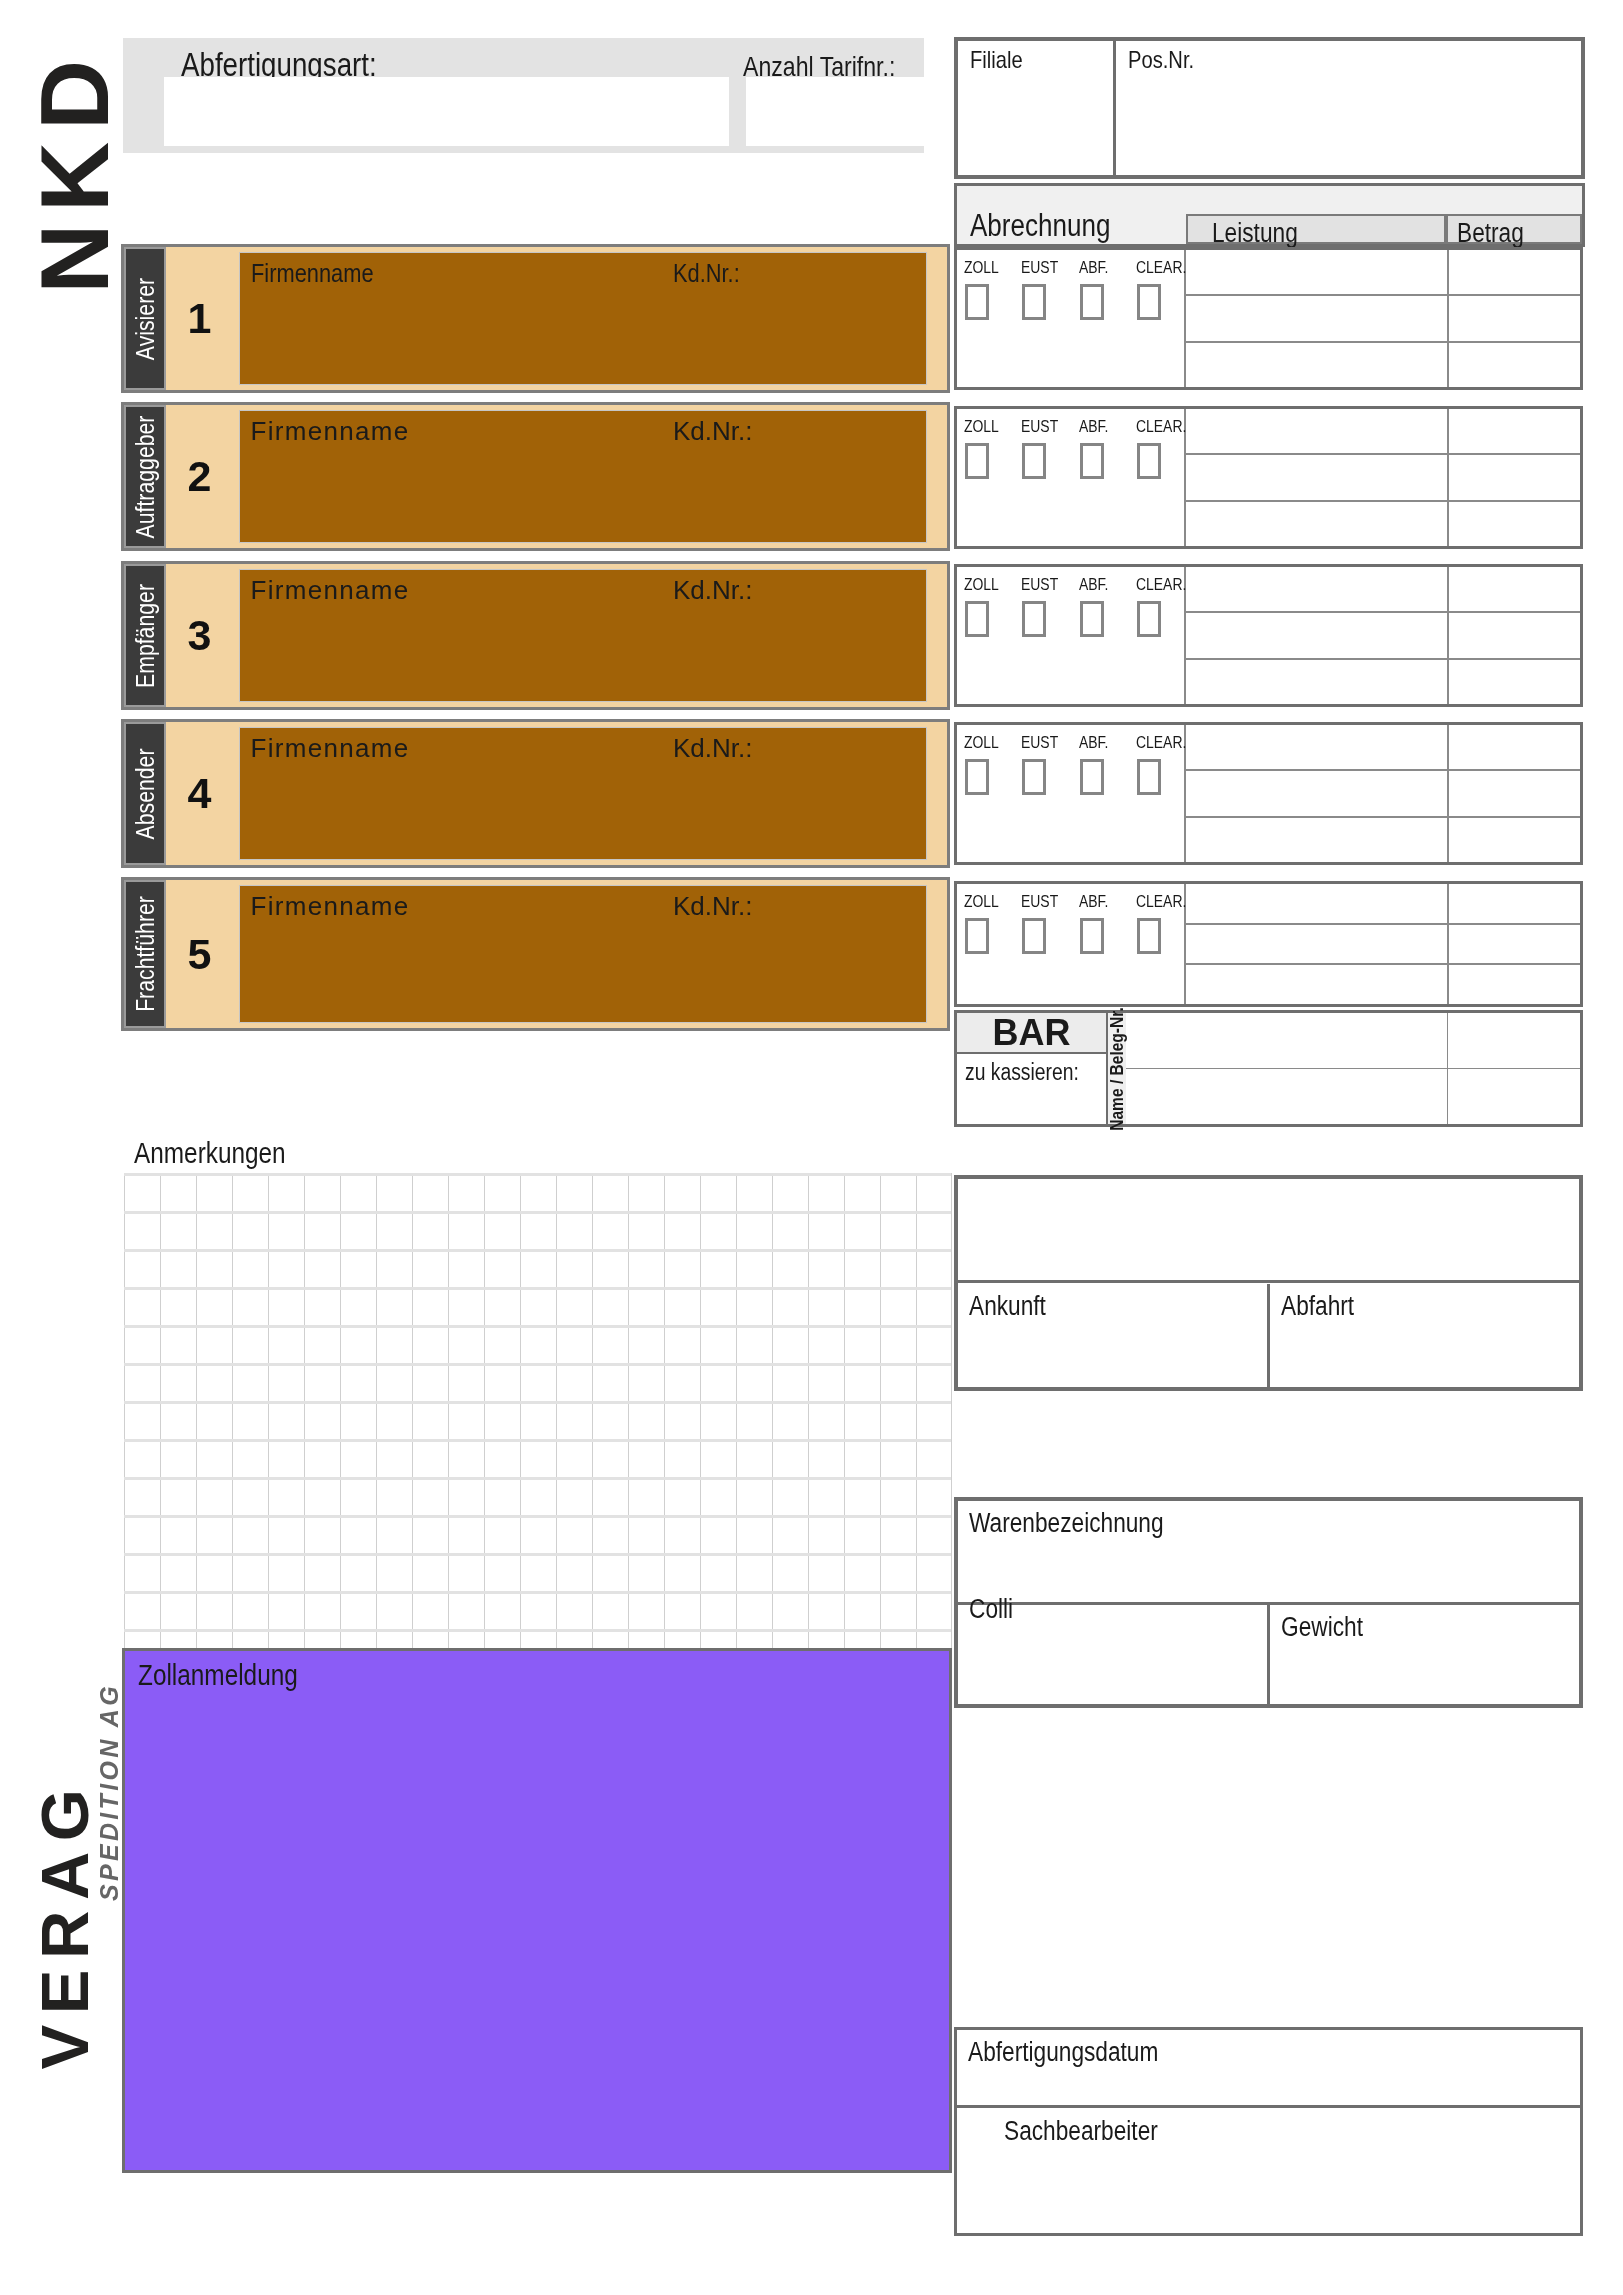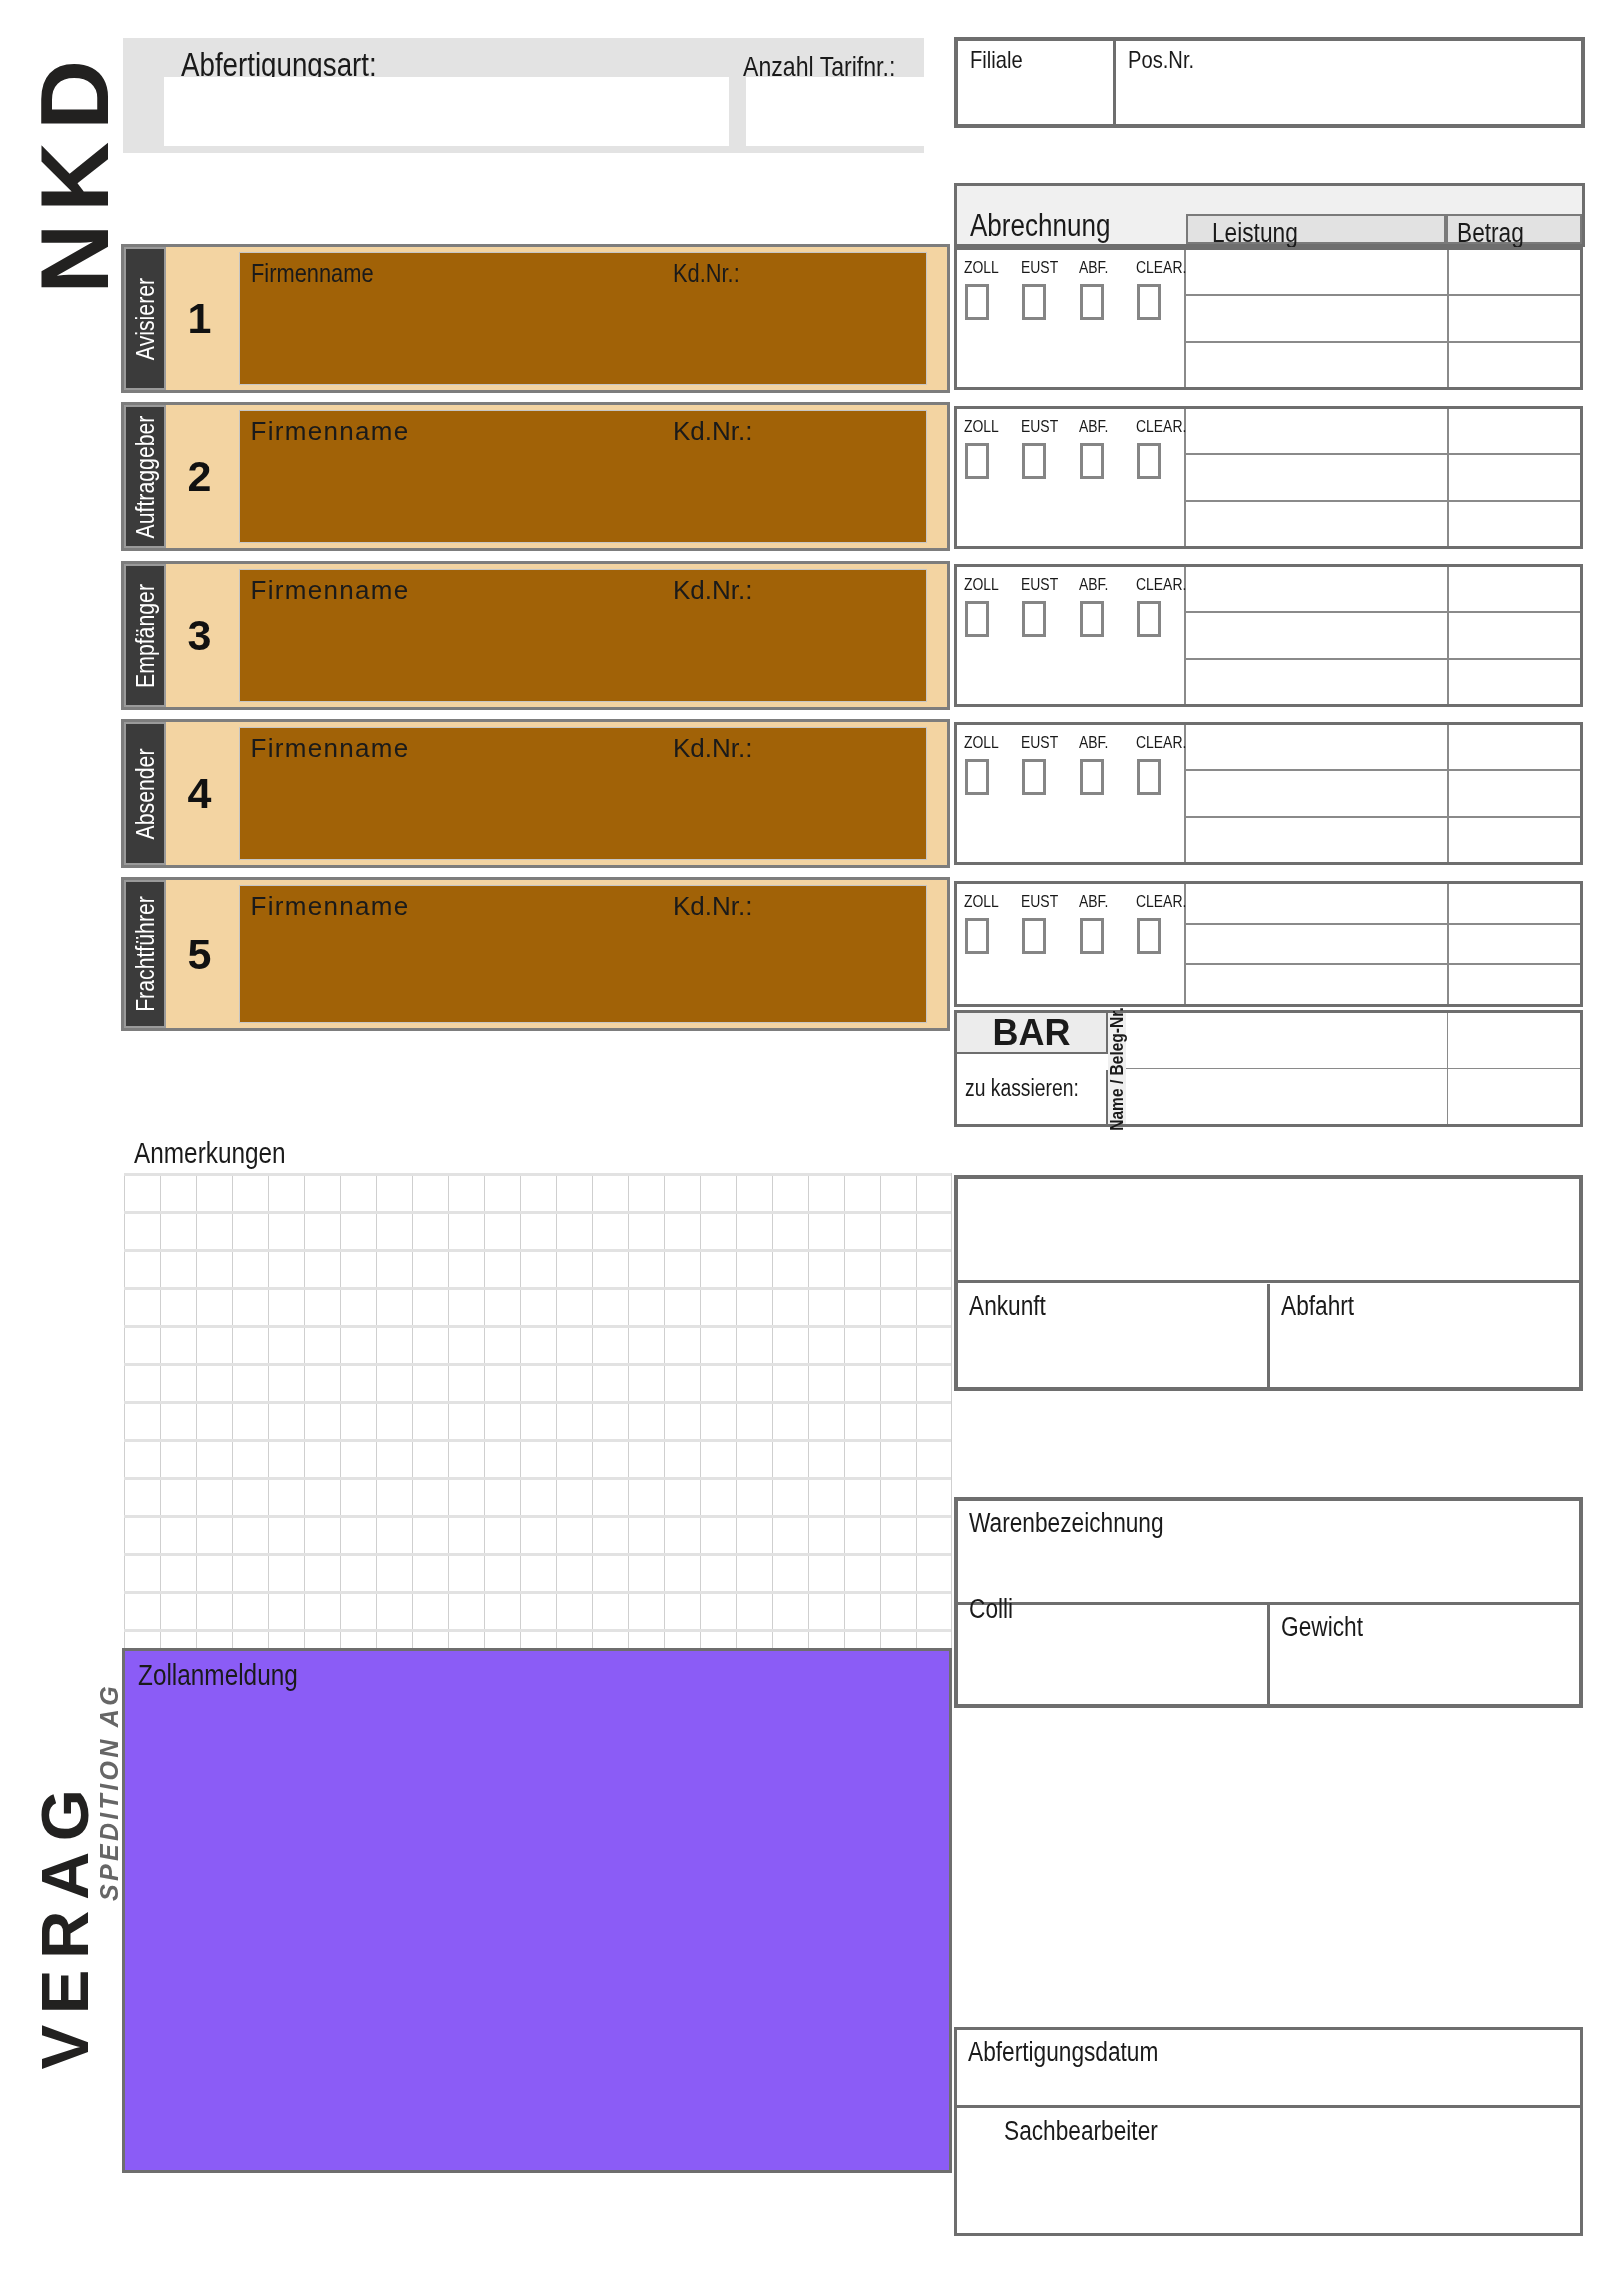--- a/index.html
+++ b/index.html
@@ -14,21 +14,21 @@
   .vrot-cond{position:absolute;left:50%;top:50%;white-space:nowrap;
         transform:translate(-50%,-50%) rotate(-90deg) scaleX(0.85);}
 
   
   .hdr-gray{left:123px;top:38px;width:801px;height:115px;background:#e3e3e3;}
   .hdr-label{left:58px;top:7.9px;font-size:33px;}
   .hdr-input{left:41px;top:39px;width:565px;height:69px;background:#fff;}
   .tarif-label{left:620px;top:13px;font-size:27.5px;}
   .tarif-input{left:623px;top:39px;width:185px;height:69px;background:#fff;}
 
-  .filiale-box{left:954px;top:37px;width:631px;height:91px;background:#fff;
+  .filiale-box{left:954px;top:37px;width:631px;height:142px;background:#fff;
                border:4.6px solid #6e6e6e;box-sizing:border-box;}
   .filiale-div{left:155px;top:0;bottom:0;width:3.3px;background:#6e6e6e;}
   .cell-label{font-size:24px;}
 
   .abr-box{left:954px;top:183px;width:631px;height:64px;background:#f0f0f0;
            border:3.9px solid #6e6e6e;box-sizing:border-box;}
   .abr-label{left:13px;top:22px;font-size:31px;}
   .abr-cell{position:absolute;top:27.5px;bottom:0;background:#e2e2e2;
             border:2px solid #7a7a7a;box-sizing:border-box;padding:2.6px 0 0 9.2px;font-size:27px;}
 
@@ -55,21 +55,21 @@
          border:3.3px solid #858585;box-sizing:border-box;}
   .btable{flex:1;display:flex;flex-direction:column;}
   .brow{flex:1;display:flex;border-bottom:2px solid #8a8a8a;}
   .brow:last-child{border-bottom:none;}
   .bcell-l{flex:2;border-right:2px solid #8a8a8a;}
   .bcell-b{flex:1;}
 
   
   .bar-box{left:954px;top:1010px;width:629px;height:117px;background:#fff;display:flex;
            border:3.9px solid #6e6e6e;box-sizing:border-box;}
-  .bar-left{width:151px;flex:none;display:flex;flex-direction:column;gap:16px;}
+  .bar-left{width:151px;flex:none;display:flex;flex-direction:column;}
   .bar-head{height:41px;background:#ececec;border-right:2.6px solid #6e6e6e;
             border-bottom:2.6px solid #6e6e6e;box-sizing:border-box;display:flex;
             align-items:center;justify-content:center;font-size:36px;font-weight:bold;}
   .bar-kass{flex:1;background:#fff;border-right:2.6px solid #6e6e6e;box-sizing:border-box;
             padding:5.2px 0 0 7.9px;font-size:23px;}
   .bar-strip{width:18.3px;flex:none;position:relative;background:#efefef;}
   .bar-strip .vrot-cond{font-size:18.3px;}
   .bar-table{flex:1;display:flex;flex-direction:column;}
   .bar-row{flex:1;display:flex;border-bottom:1.3px solid #8a8a8a;}
   .bar-row:last-child{border-bottom:none;}

